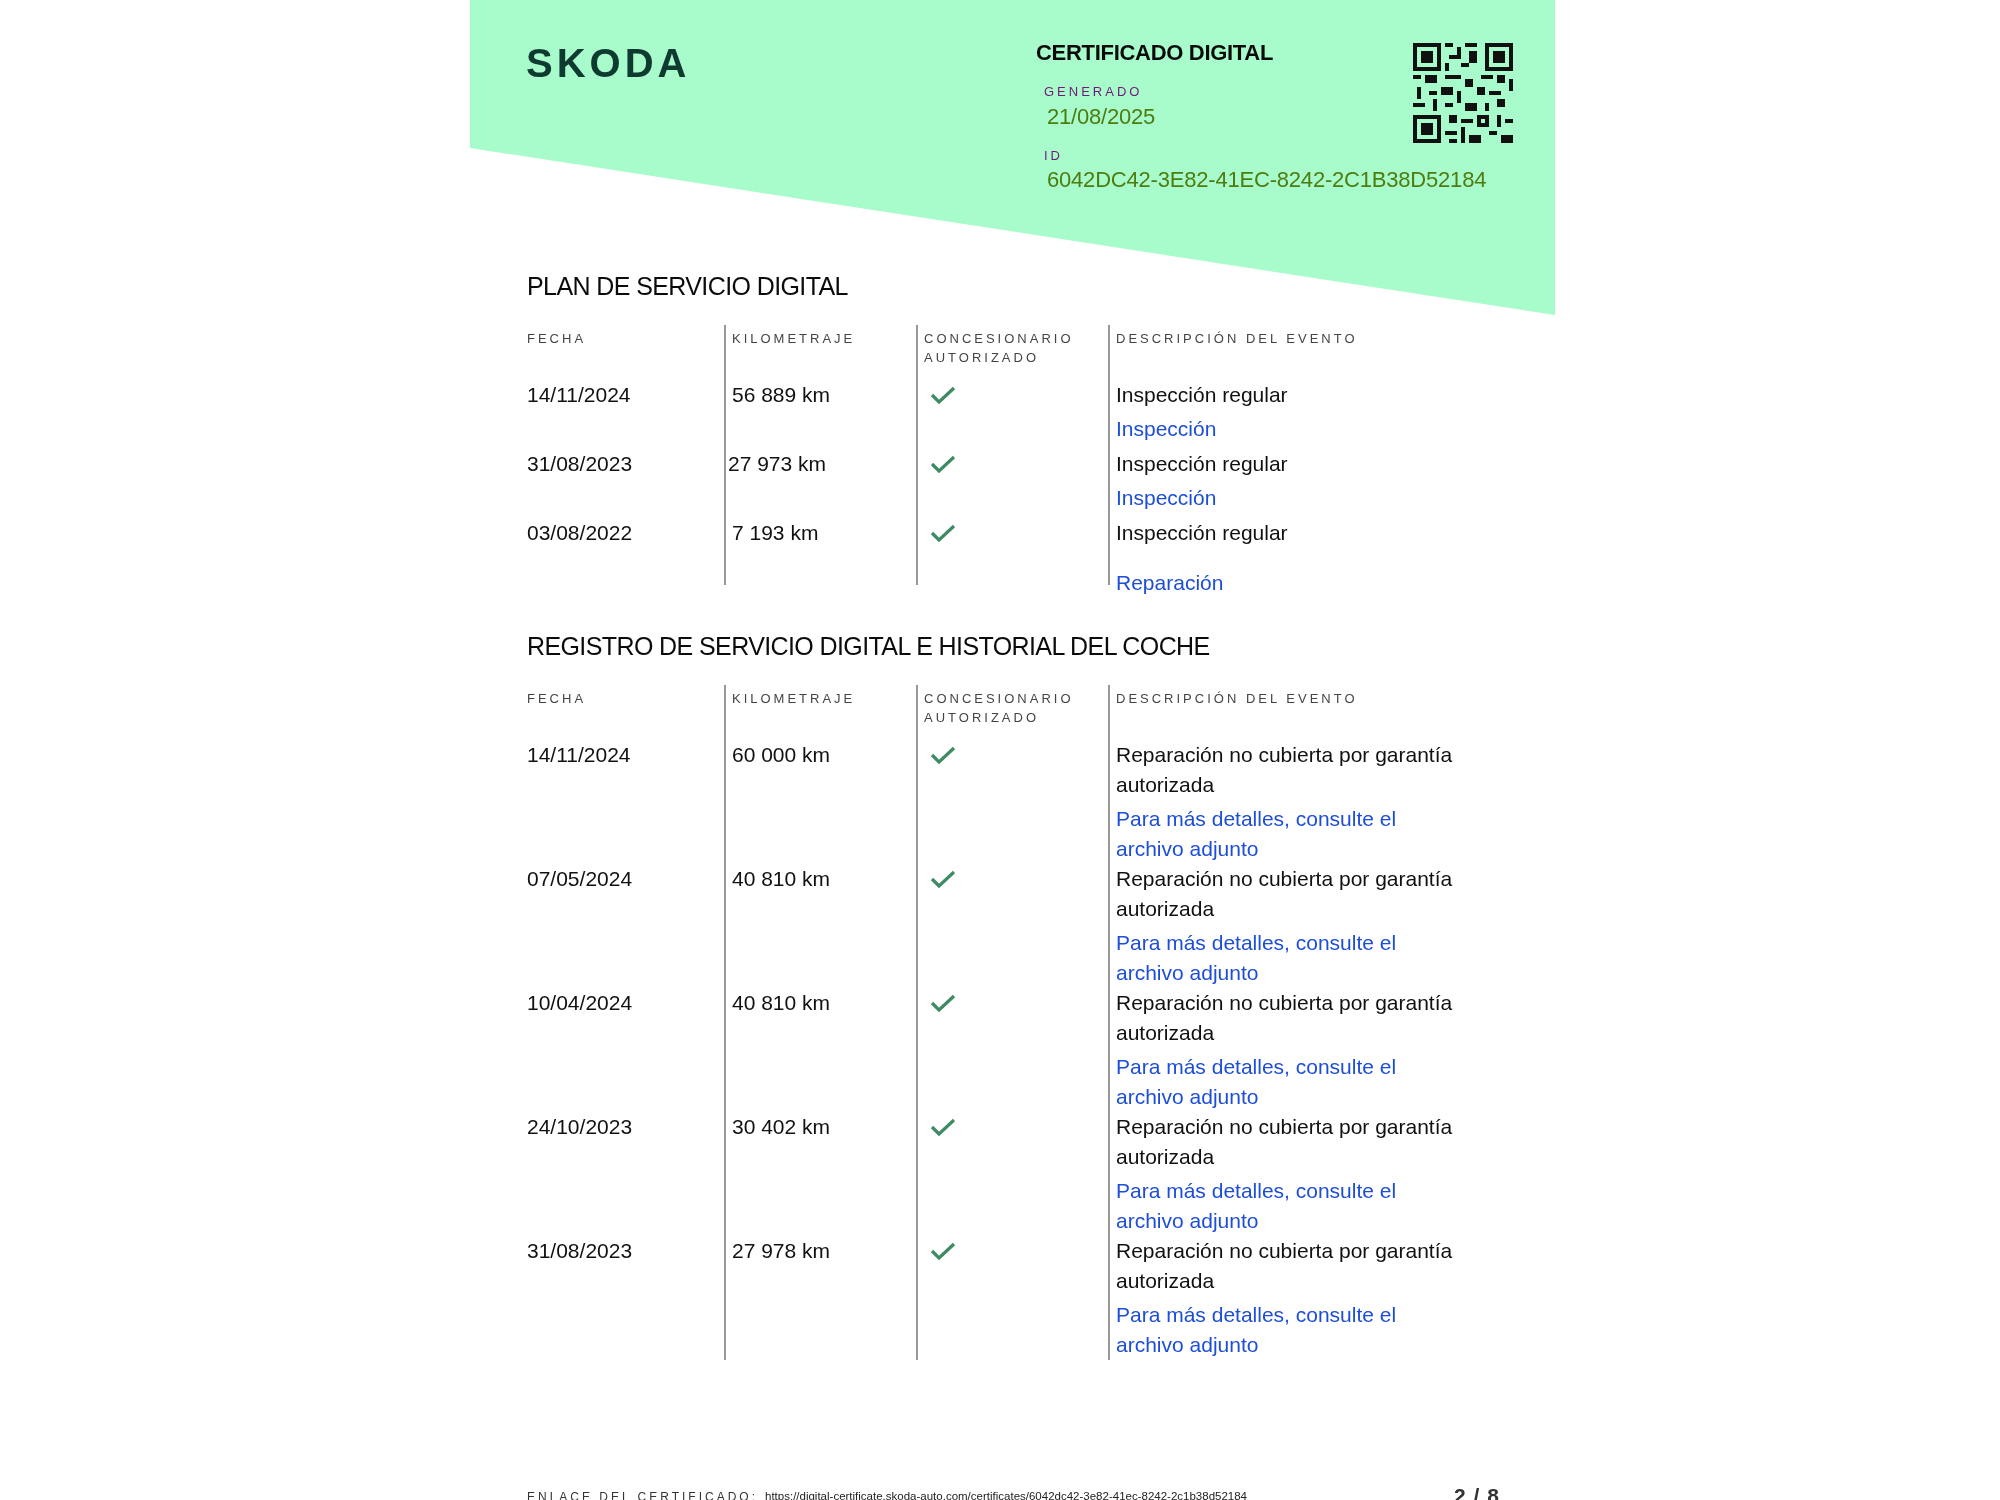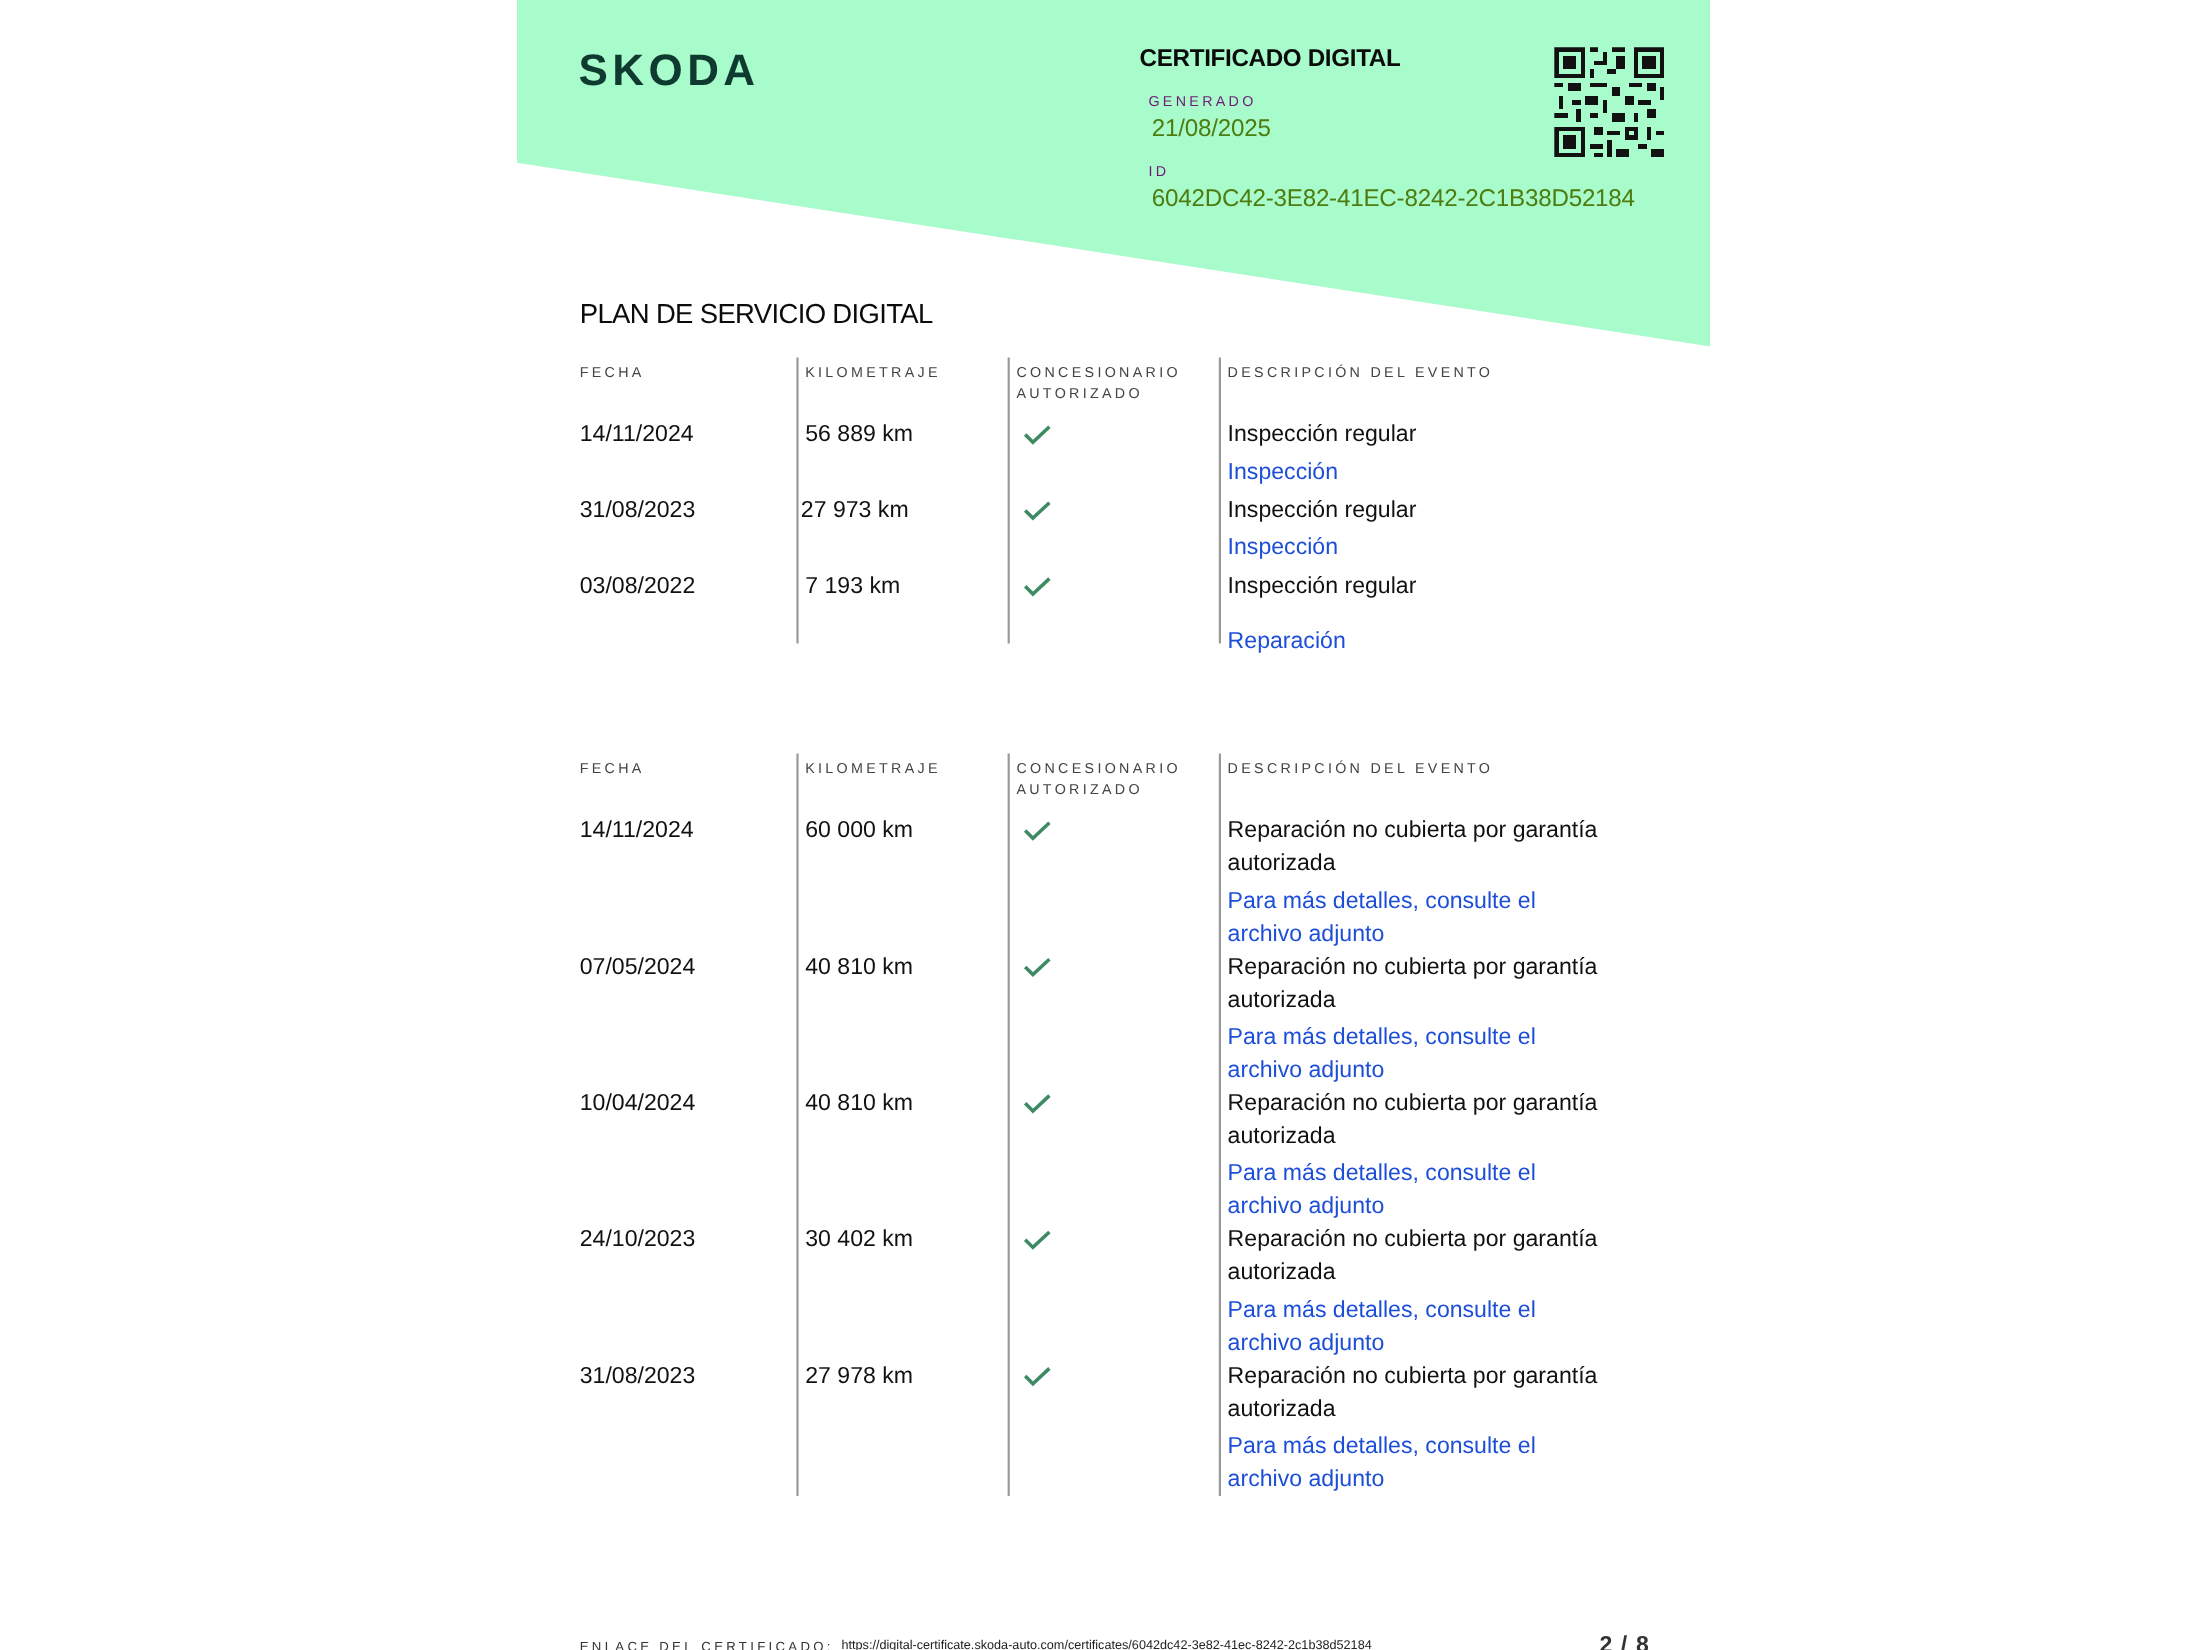--- a/index.html
+++ b/index.html
@@ -131,20 +131,21 @@
     <div class="cell" style="left:205px;top:193px">7 193 km</div>
     <svg class="check" style="left:403px;top:198px" viewBox="0 0 26 20">
         <path d="M2 10 L9 17 L24 3" stroke="#3d8a63" stroke-width="3.2" fill="none"></path>
       </svg>
     <div class="cell" style="left:589px;top:193px">
       <div class="desc-main">Inspección regular</div>
         <div class="desc-sub" style="margin-top:20px">Reparación</div>
     </div>
   </div>
 
+  <div class="section-title" style="top:632px">REGISTRO DE SERVICIO DIGITAL E HISTORIAL DEL COCHE</div>
   <div class="table" style="top:685px">
     <div class="th" style="left:0;top:4px">FECHA</div>
     <div class="th" style="left:205px;top:4px">KILOMETRAJE</div>
     <div class="th" style="left:397px;top:4px">
       <div>CONCESIONARIO</div>
         <div>AUTORIZADO</div>
     </div>
     <div class="th" style="left:589px;top:4px">DESCRIPCIÓN DEL EVENTO</div>
     <div class="vline" style="left:197px;top:0;height:675px"></div>
     <div class="vline" style="left:389px;top:0;height:675px"></div>

